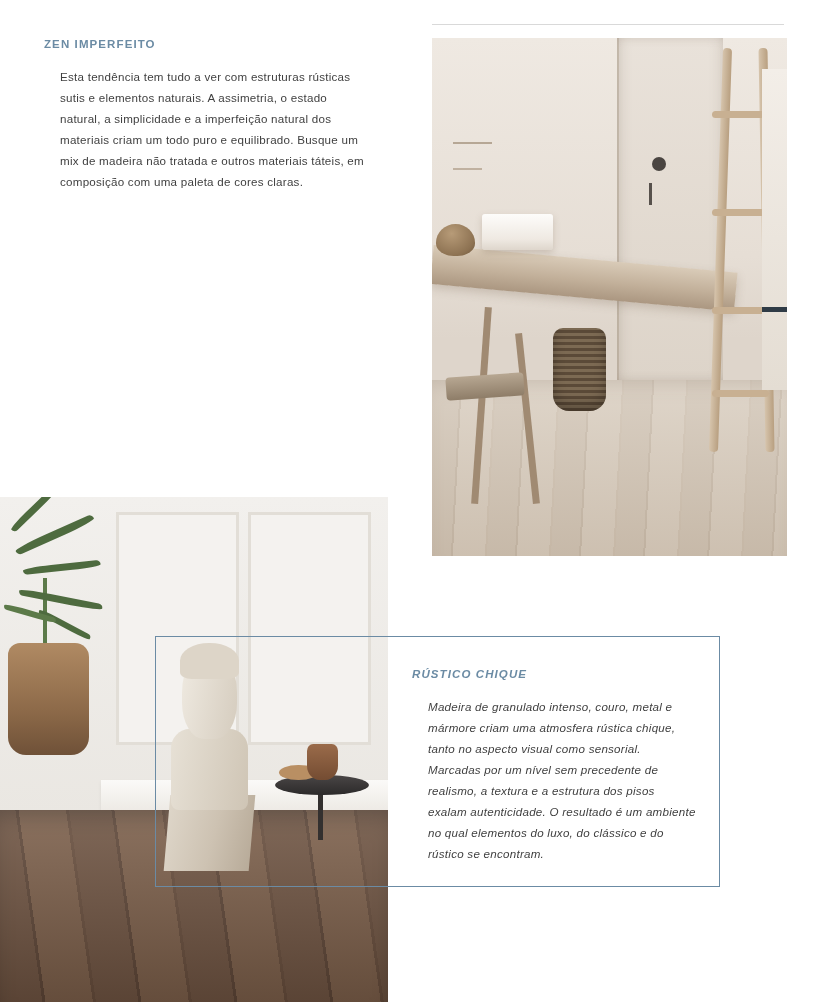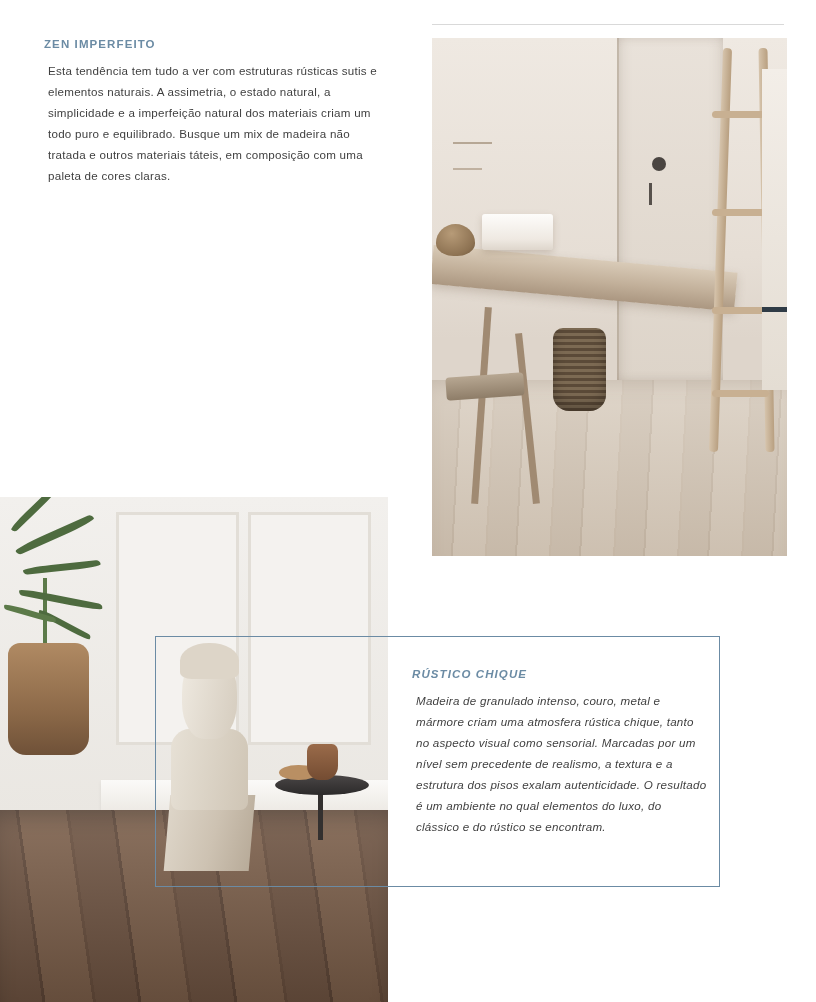--- a/index.html
+++ b/index.html
@@ -47,21 +47,21 @@
     margin: 0 0 10px 0;
   }
   .body-text {
     font-size: 11.6px;
     line-height: 21px;
     letter-spacing: 0.25px;
     color: #3f3f3f;
     margin: 0;
   }
   .body-text p {
-    margin: 4px;
+    margin: 16px;
   }
 
   
   .photo-bathroom {
     position: absolute;
     left: 432px;
     top: 38px;
     width: 355px;
     height: 518px;
     overflow: hidden;

